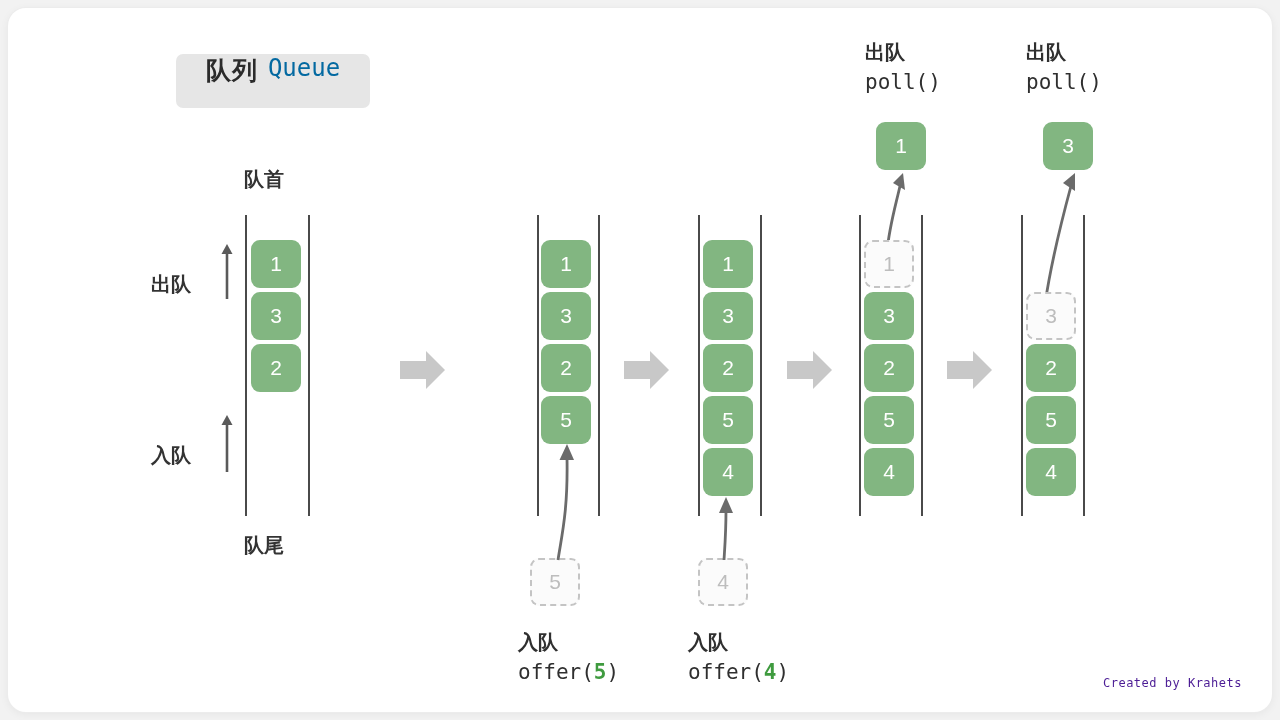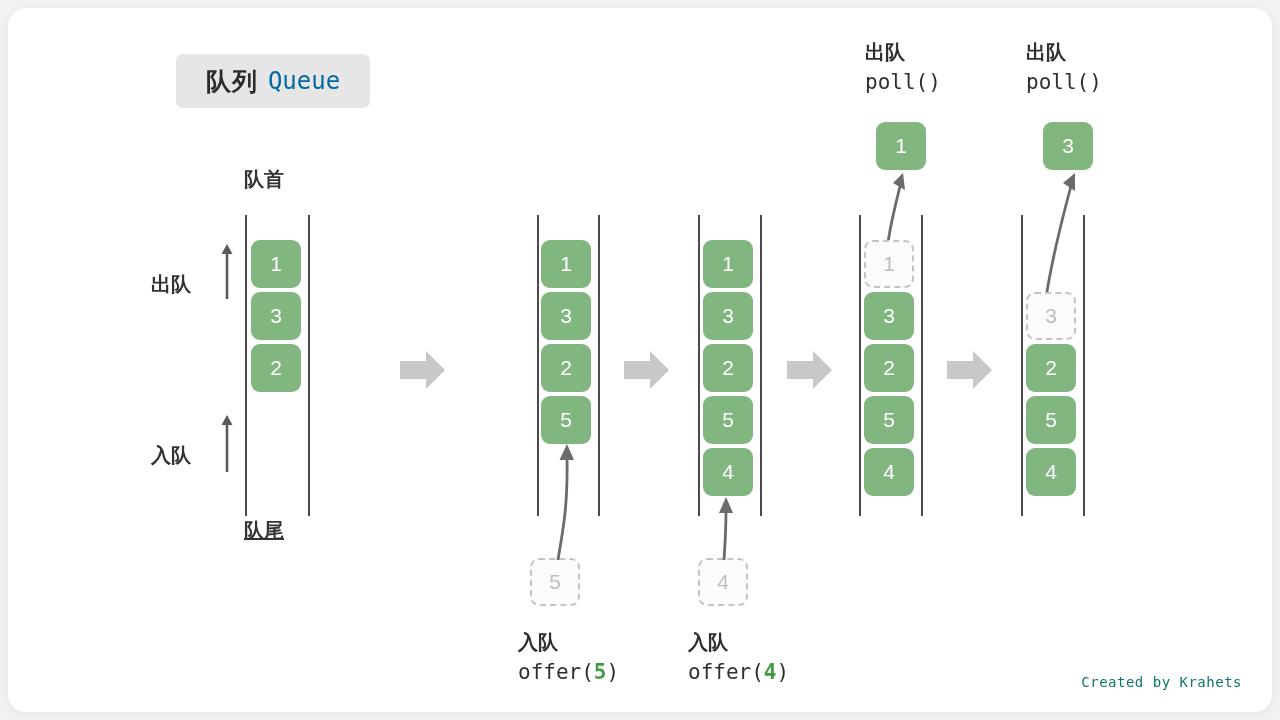--- a/index.html
+++ b/index.html
@@ -29,21 +29,20 @@
   
   .title-badge {
     position: absolute;
     left: 168px;
     top: 46px;
     width: 194px;
     height: 54px;
     background: #e6e6e6;
     border-radius: 7px;
     display: flex;
-    align-items: center;
     justify-content: center;
     gap: 10px;
   }
   .title-cn {
     font-size: 25px;
     font-weight: bold;
     color: #2b2b2b;
     letter-spacing: 1px;
   }
   .title-en {
@@ -113,39 +112,39 @@
   }
   
   .step-arrow { position: absolute; }
   
   .curve { position: absolute; overflow: visible; }
 
   .watermark {
     position: absolute;
     right: 30px;
     bottom: 22px;
-    font-size: 14px;
-    color: #0f766e;
+    font-size: 12px;
+    color: #4c1d95;
     font-family: "DejaVu Sans Mono", "Liberation Mono", monospace;
     letter-spacing: 0.5px;
   }
 </style>
 </head>
 <body>
 
 <div id="canvas">
   <div id="card">
 
     <div class="title-badge">
       <span class="title-cn">队列</span>
       <span class="title-en">Queue</span>
     </div>
 
     <div class="cn-label" style="left:236px; top:158px;">队首</div>
-    <div class="cn-label" style="left:236px; top:509px;text-decoration:underline;">队尾</div>
+    <div class="cn-label" style="left:236px; top:524px;">队尾</div>
 
     <div class="cn-label" style="left:143px; top:263px;">出队</div>
     <div class="cn-label" style="left:143px; top:434px;">入队</div>
 
     <svg class="dir-arrow" style="left:208px; top:233px;" width="22" height="60" viewBox="0 0 22 60">
       <path d="M11 58 L11 10" stroke="#5a5a5a" stroke-width="2.6" fill="none"></path>
       <path d="M11 3 L16.5 13 L5.5 13 Z" fill="#5a5a5a"></path>
     </svg>
     <svg class="dir-arrow" style="left:208px; top:404px;" width="22" height="62" viewBox="0 0 22 62">
       <path d="M11 60 L11 10" stroke="#5a5a5a" stroke-width="2.6" fill="none"></path>

